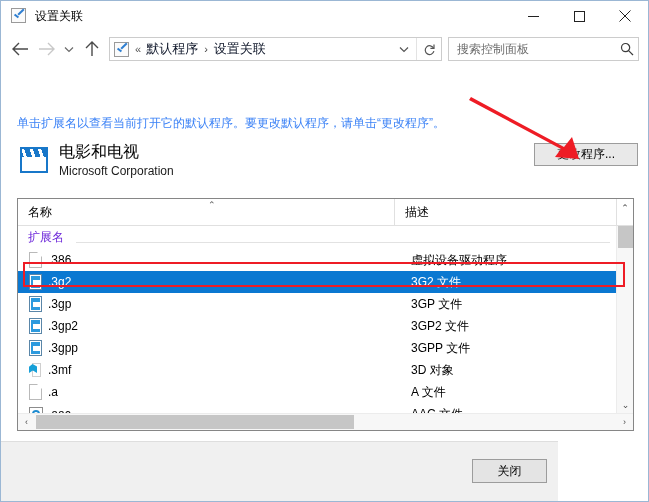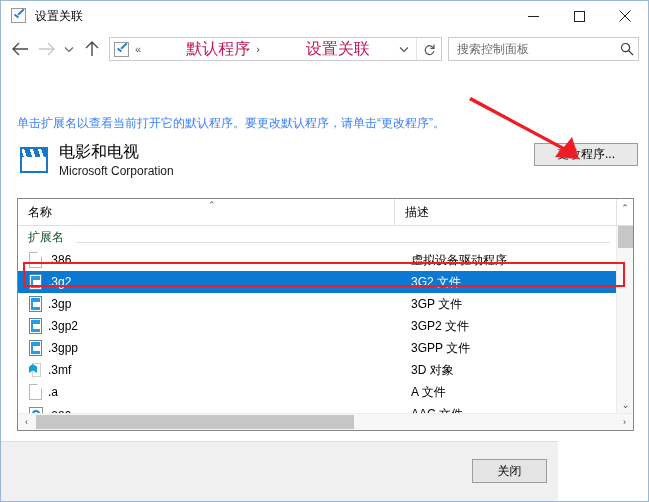--- a/index.html
+++ b/index.html
@@ -129,23 +129,22 @@
   .addr-crumbs {
     display: flex;
     align-items: center;
     flex: 1 1 auto;
     overflow: hidden;
     white-space: nowrap;
     margin-left: 3px;
   }
   .crumb {
     padding: 0 3px;
-    font-size: 16px;
-    color: #be185d;
-    margin-left: 40px;
+    font-size: 13px;
+    color: #0f172a;
   }
   .crumb-sep {
     color: #555;
     font-size: 11px;
     padding: 0 2px;
   }
   .crumb-chev {
     color: #444;
     font-size: 11px;
     padding: 0 3px;
@@ -353,21 +352,21 @@
     left: 0; top: 27px;
     right: 17px;
     bottom: 17px;
     overflow: hidden;
   }
   .group-header {
     height: 23px;
     display: flex;
     align-items: center;
     padding-left: 10px;
-    color: #14532d;
+    color: #6d28d9;
     font-size: 12px;
     position: relative;
   }
   .group-header:after {
     content: "";
     position: absolute;
     left: 58px; right: 6px;
     top: 16px;
     height: 1px;
     background: #e2e2e2;

